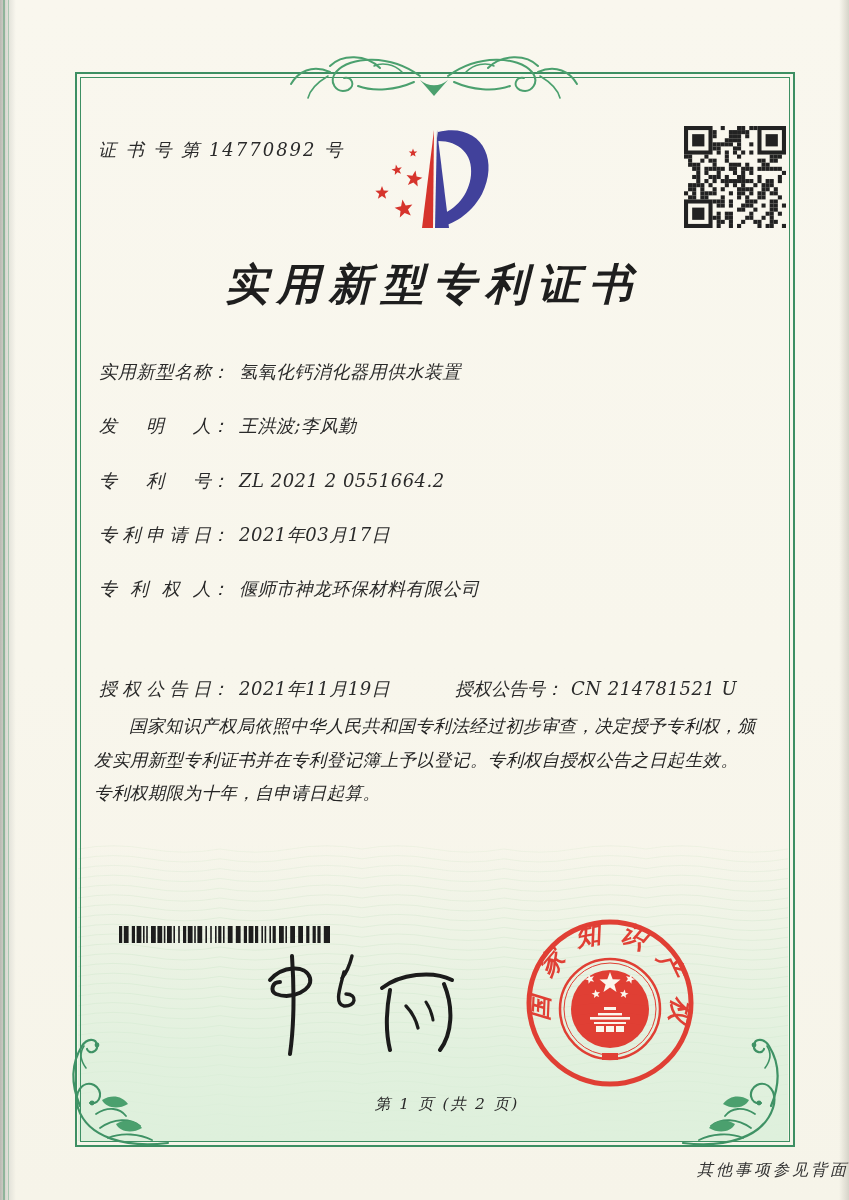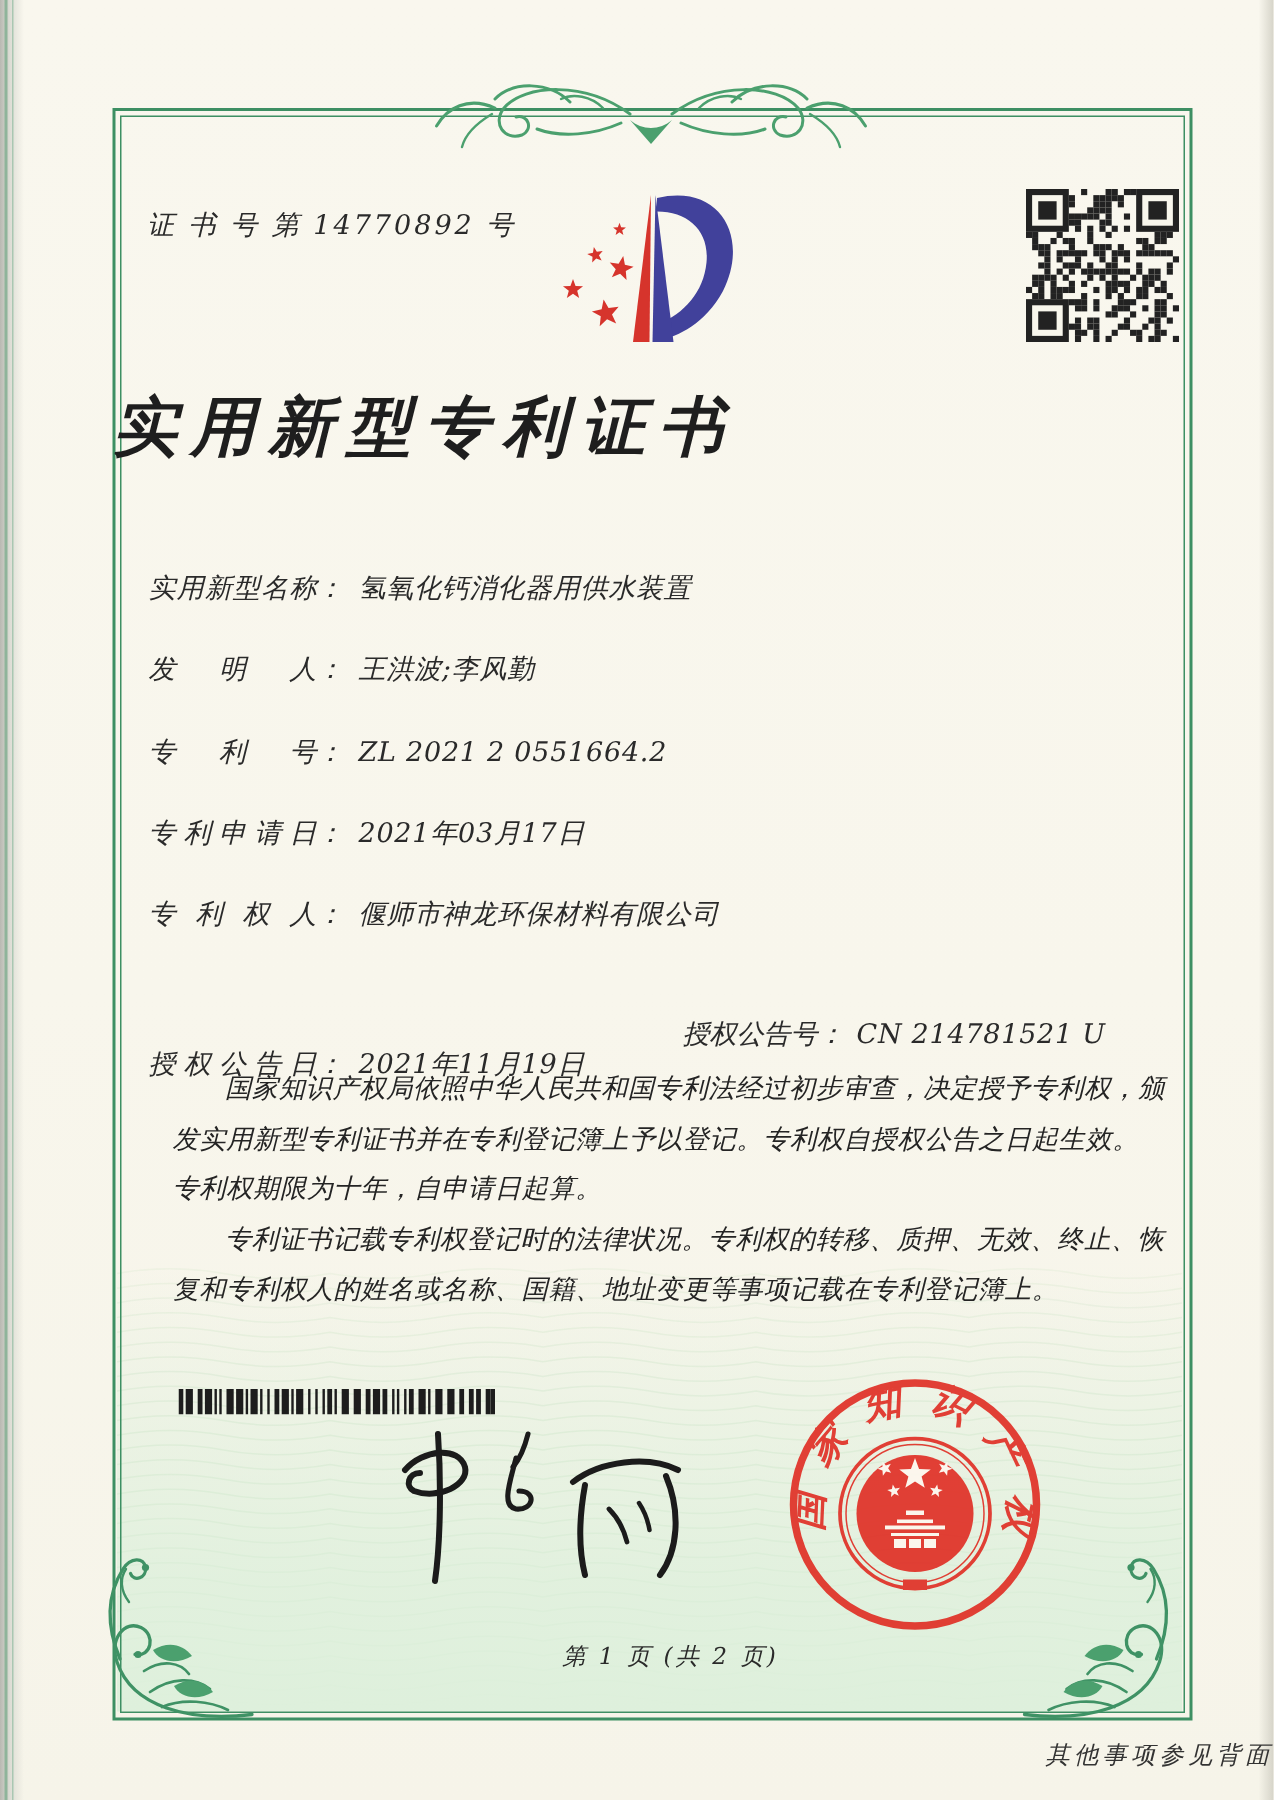--- a/index.html
+++ b/index.html
@@ -24,32 +24,32 @@
 
   .waves-wrap{position:absolute;left:78px;top:845px;width:710px;height:296px;overflow:hidden;}
   .waves-tint{position:absolute;left:78px;top:845px;width:710px;height:296px;
     background:linear-gradient(180deg,rgba(222,240,220,0) 0%,rgba(222,240,220,.45) 35%,rgba(222,240,220,.85) 70%,#def0dc 100%);}
 
   .cert-no{position:absolute;left:98px;top:138px;font-size:18px;letter-spacing:2px;}
 
   .logo{position:absolute;left:352px;top:116px;}
   .qr{position:absolute;left:684px;top:126px;}
 
-  .title{position:absolute;left:75px;top:256px;width:716px;text-align:left;
+  .title{position:absolute;left:75px;top:256px;width:716px;text-align:center;
     font-size:43px;font-weight:bold;letter-spacing:9px;color:#1e1e1e;}
 
   .fields{position:absolute;left:99px;top:355px;width:668px;height:350px;font-size:18px;}
   .frow{position:absolute;left:0;white-space:nowrap;}
-  .flabel{display:inline-block;width:112px;text-align:justify;text-align-last:justify;vertical-align:bottom;margin-top:20px;}
+  .flabel{display:inline-block;width:112px;text-align:justify;text-align-last:justify;vertical-align:bottom;}
   .fcolon{display:inline-block;}
   .fvalue{margin-left:10px;letter-spacing:.5px;}
   .grant-no{position:absolute;left:356px;top:0;white-space:nowrap;}
   .grant-no .fvalue{margin-left:8px;}
 
-  .body-text{position:absolute;left:115px;top:710px;width:662px;font-size:17.5px;
+  .body-text{position:absolute;left:94px;top:710px;width:662px;font-size:17.5px;
     line-height:1.92;letter-spacing:.4px;color:#242424;}
   .body-text p{margin:0;text-indent:2em;}
 
   .barcode{position:absolute;left:119px;top:926px;}
 
   .officer{position:absolute;left:124px;top:983px;font-size:21px;letter-spacing:5px;
     font-family:"DejaVu Sans","Liberation Sans",sans-serif;color:#1c1c1c;}
   .officer div{margin-bottom:11px;}
   .signature{position:absolute;left:240px;top:950px;}
 
@@ -409,21 +409,20 @@
     <div class="frow" style="top:168px"><span class="flabel">专利申请日</span><span class="fcolon">：</span><span class="fvalue">2021年03月17日</span></div>
     <div class="frow" style="top:222px"><span class="flabel">专利权人</span><span class="fcolon">：</span><span class="fvalue">偃师市神龙环保材料有限公司</span></div>
     <div class="frow" style="top:322px">
       <span class="flabel">授权公告日</span><span class="fcolon">：</span><span class="fvalue">2021年11月19日</span>
       <span class="grant-no"><span>授权公告号</span><span>：</span><span class="fvalue">CN 214781521 U</span></span>
     </div>
   </div>
 
   <div class="body-text">
     <p>国家知识产权局依照中华人民共和国专利法经过初步审查，决定授予专利权，颁发实用新型专利证书并在专利登记簿上予以登记。专利权自授权公告之日起生效。专利权期限为十年，自申请日起算。</p>
-    <p>专利证书记载专利权登记时的法律状况。专利权的转移、质押、无效、终止、恢复和专利权人的姓名或名称、国籍、地址变更等事项记载在专利登记簿上。</p>
   </div>
 
   <svg class="barcode" id="barcode" width="212" height="17">
       <rect x="0" y="0" width="3.2" height="17" fill="#1d1d1d"></rect>
       <rect x="4.800000000000001" y="0" width="4.800000000000001" height="17" fill="#1d1d1d"></rect>
       <rect x="12.8" y="0" width="3.2" height="17" fill="#1d1d1d"></rect>
       <rect x="17.6" y="0" width="4.800000000000001" height="17" fill="#1d1d1d"></rect>
       <rect x="24.000000000000004" y="0" width="1.6" height="17" fill="#1d1d1d"></rect>
       <rect x="27.200000000000006" y="0" width="1.6" height="17" fill="#1d1d1d"></rect>
       <rect x="32.00000000000001" y="0" width="4.800000000000001" height="17" fill="#1d1d1d"></rect>

